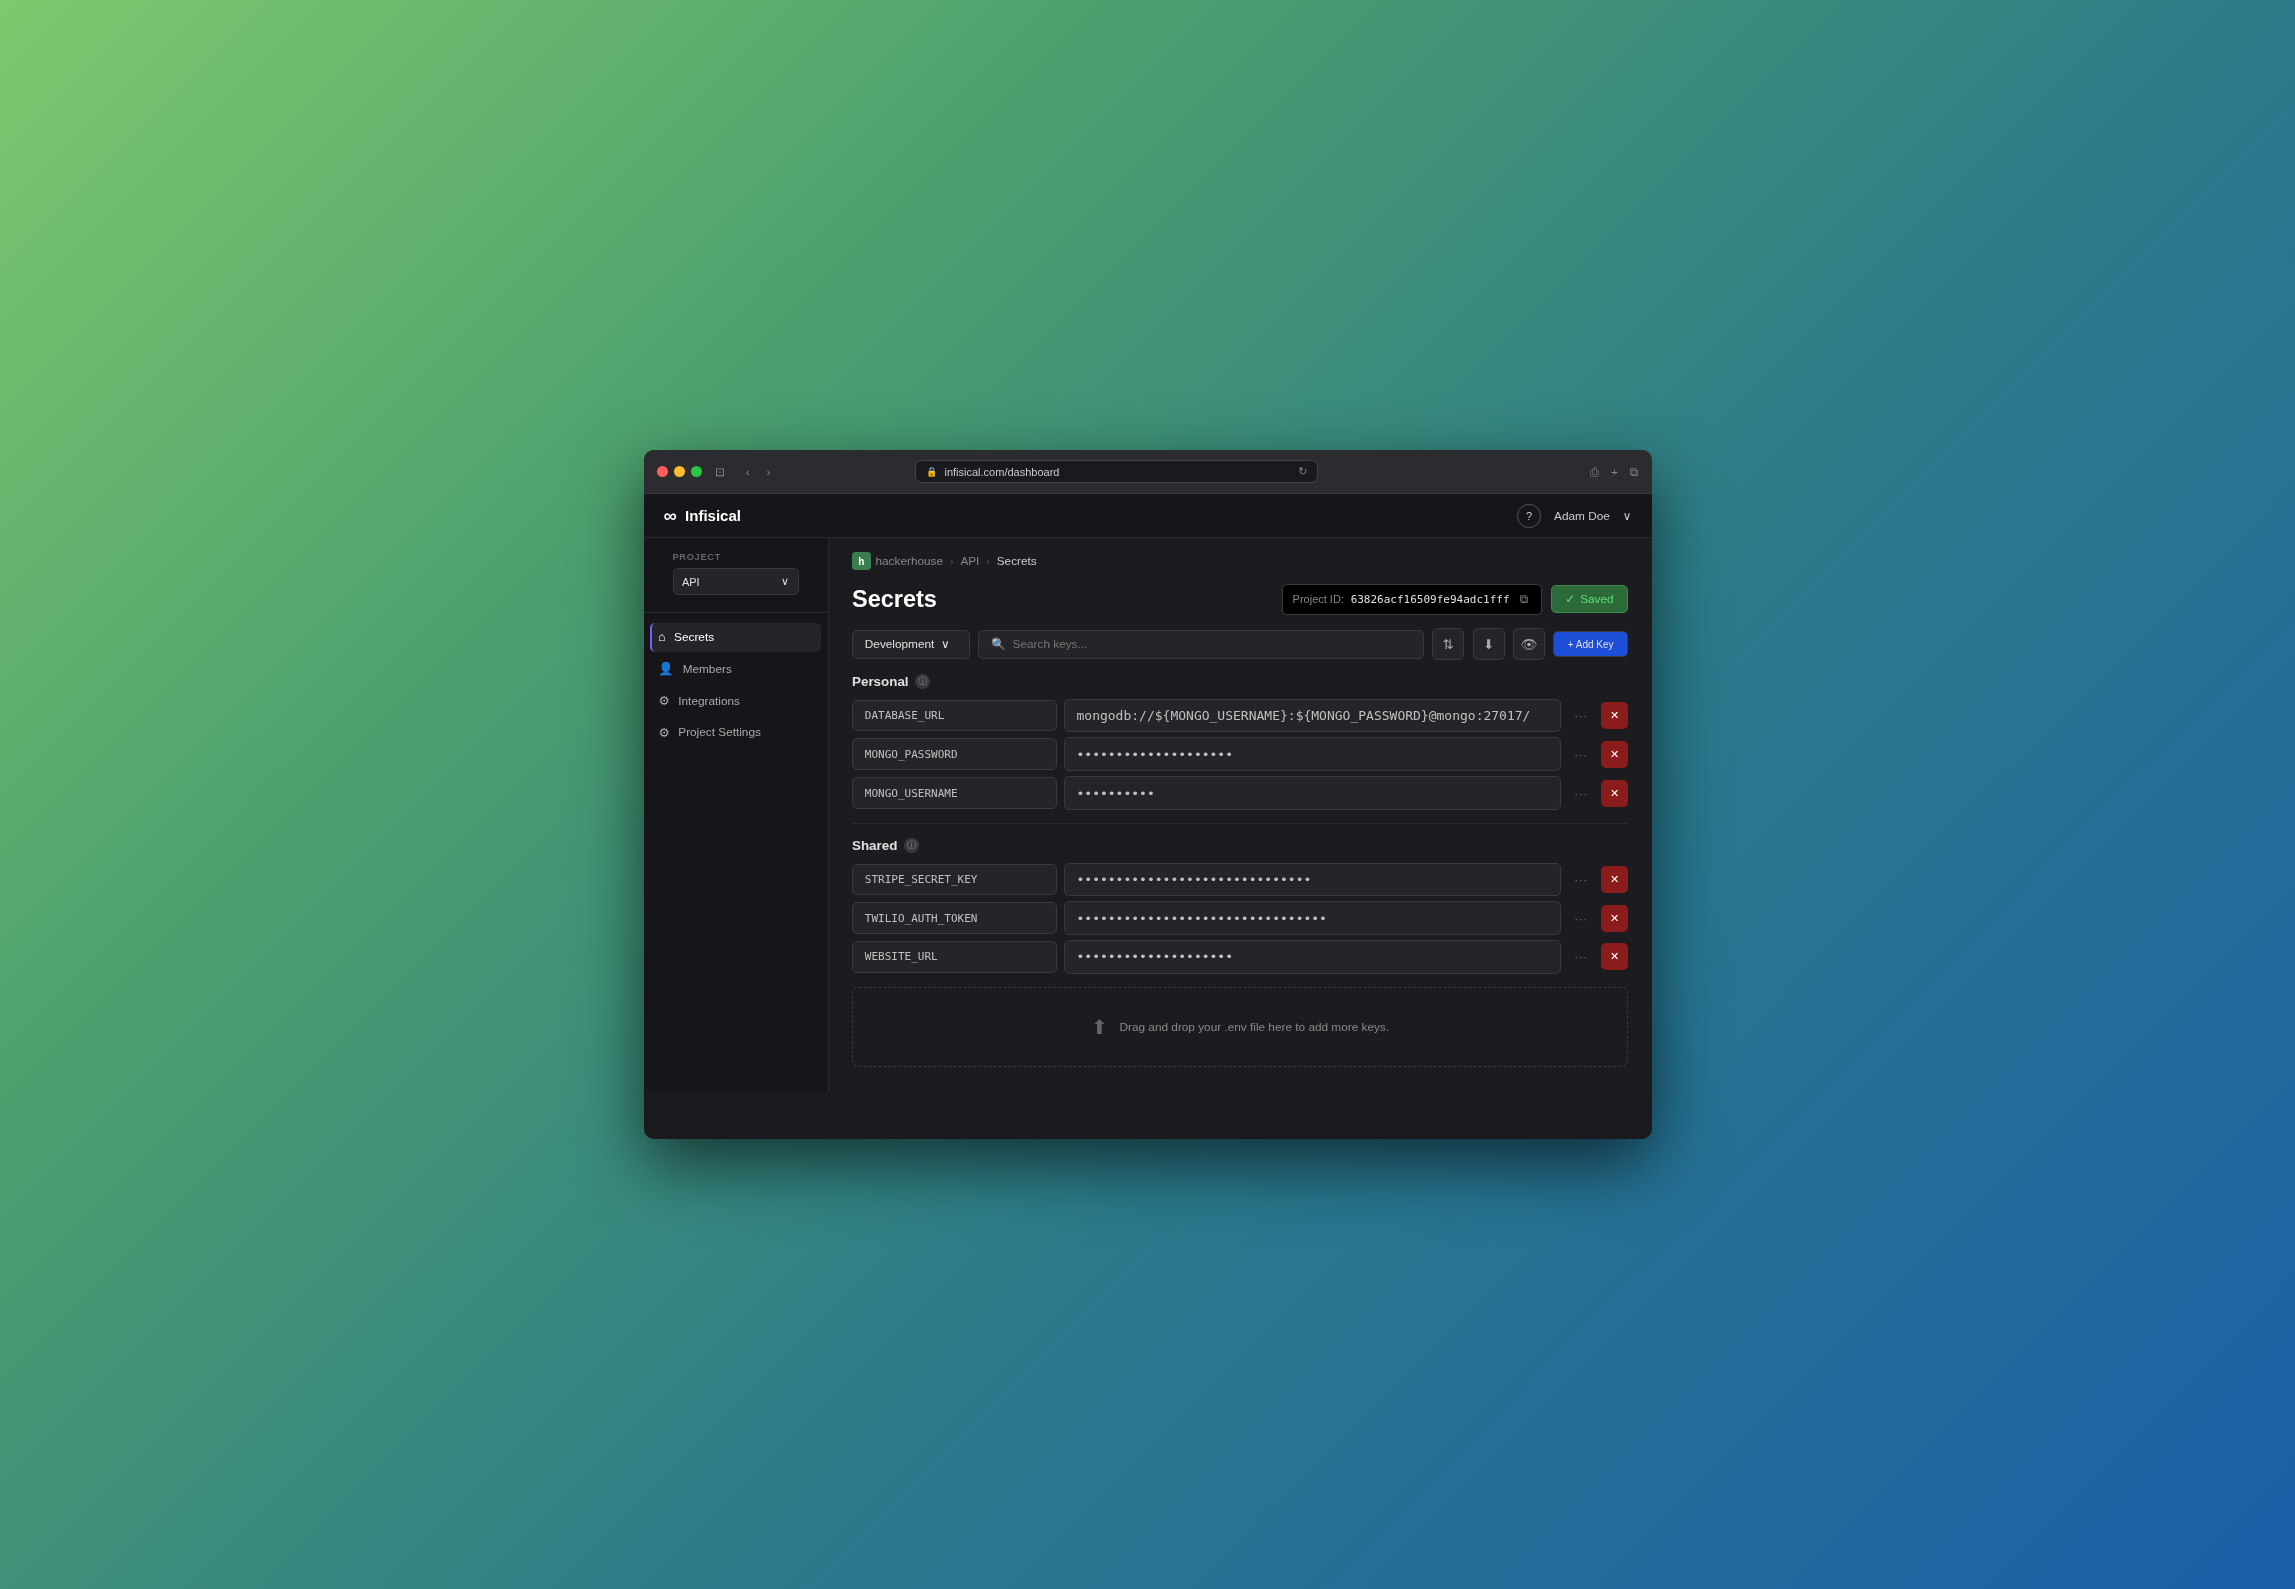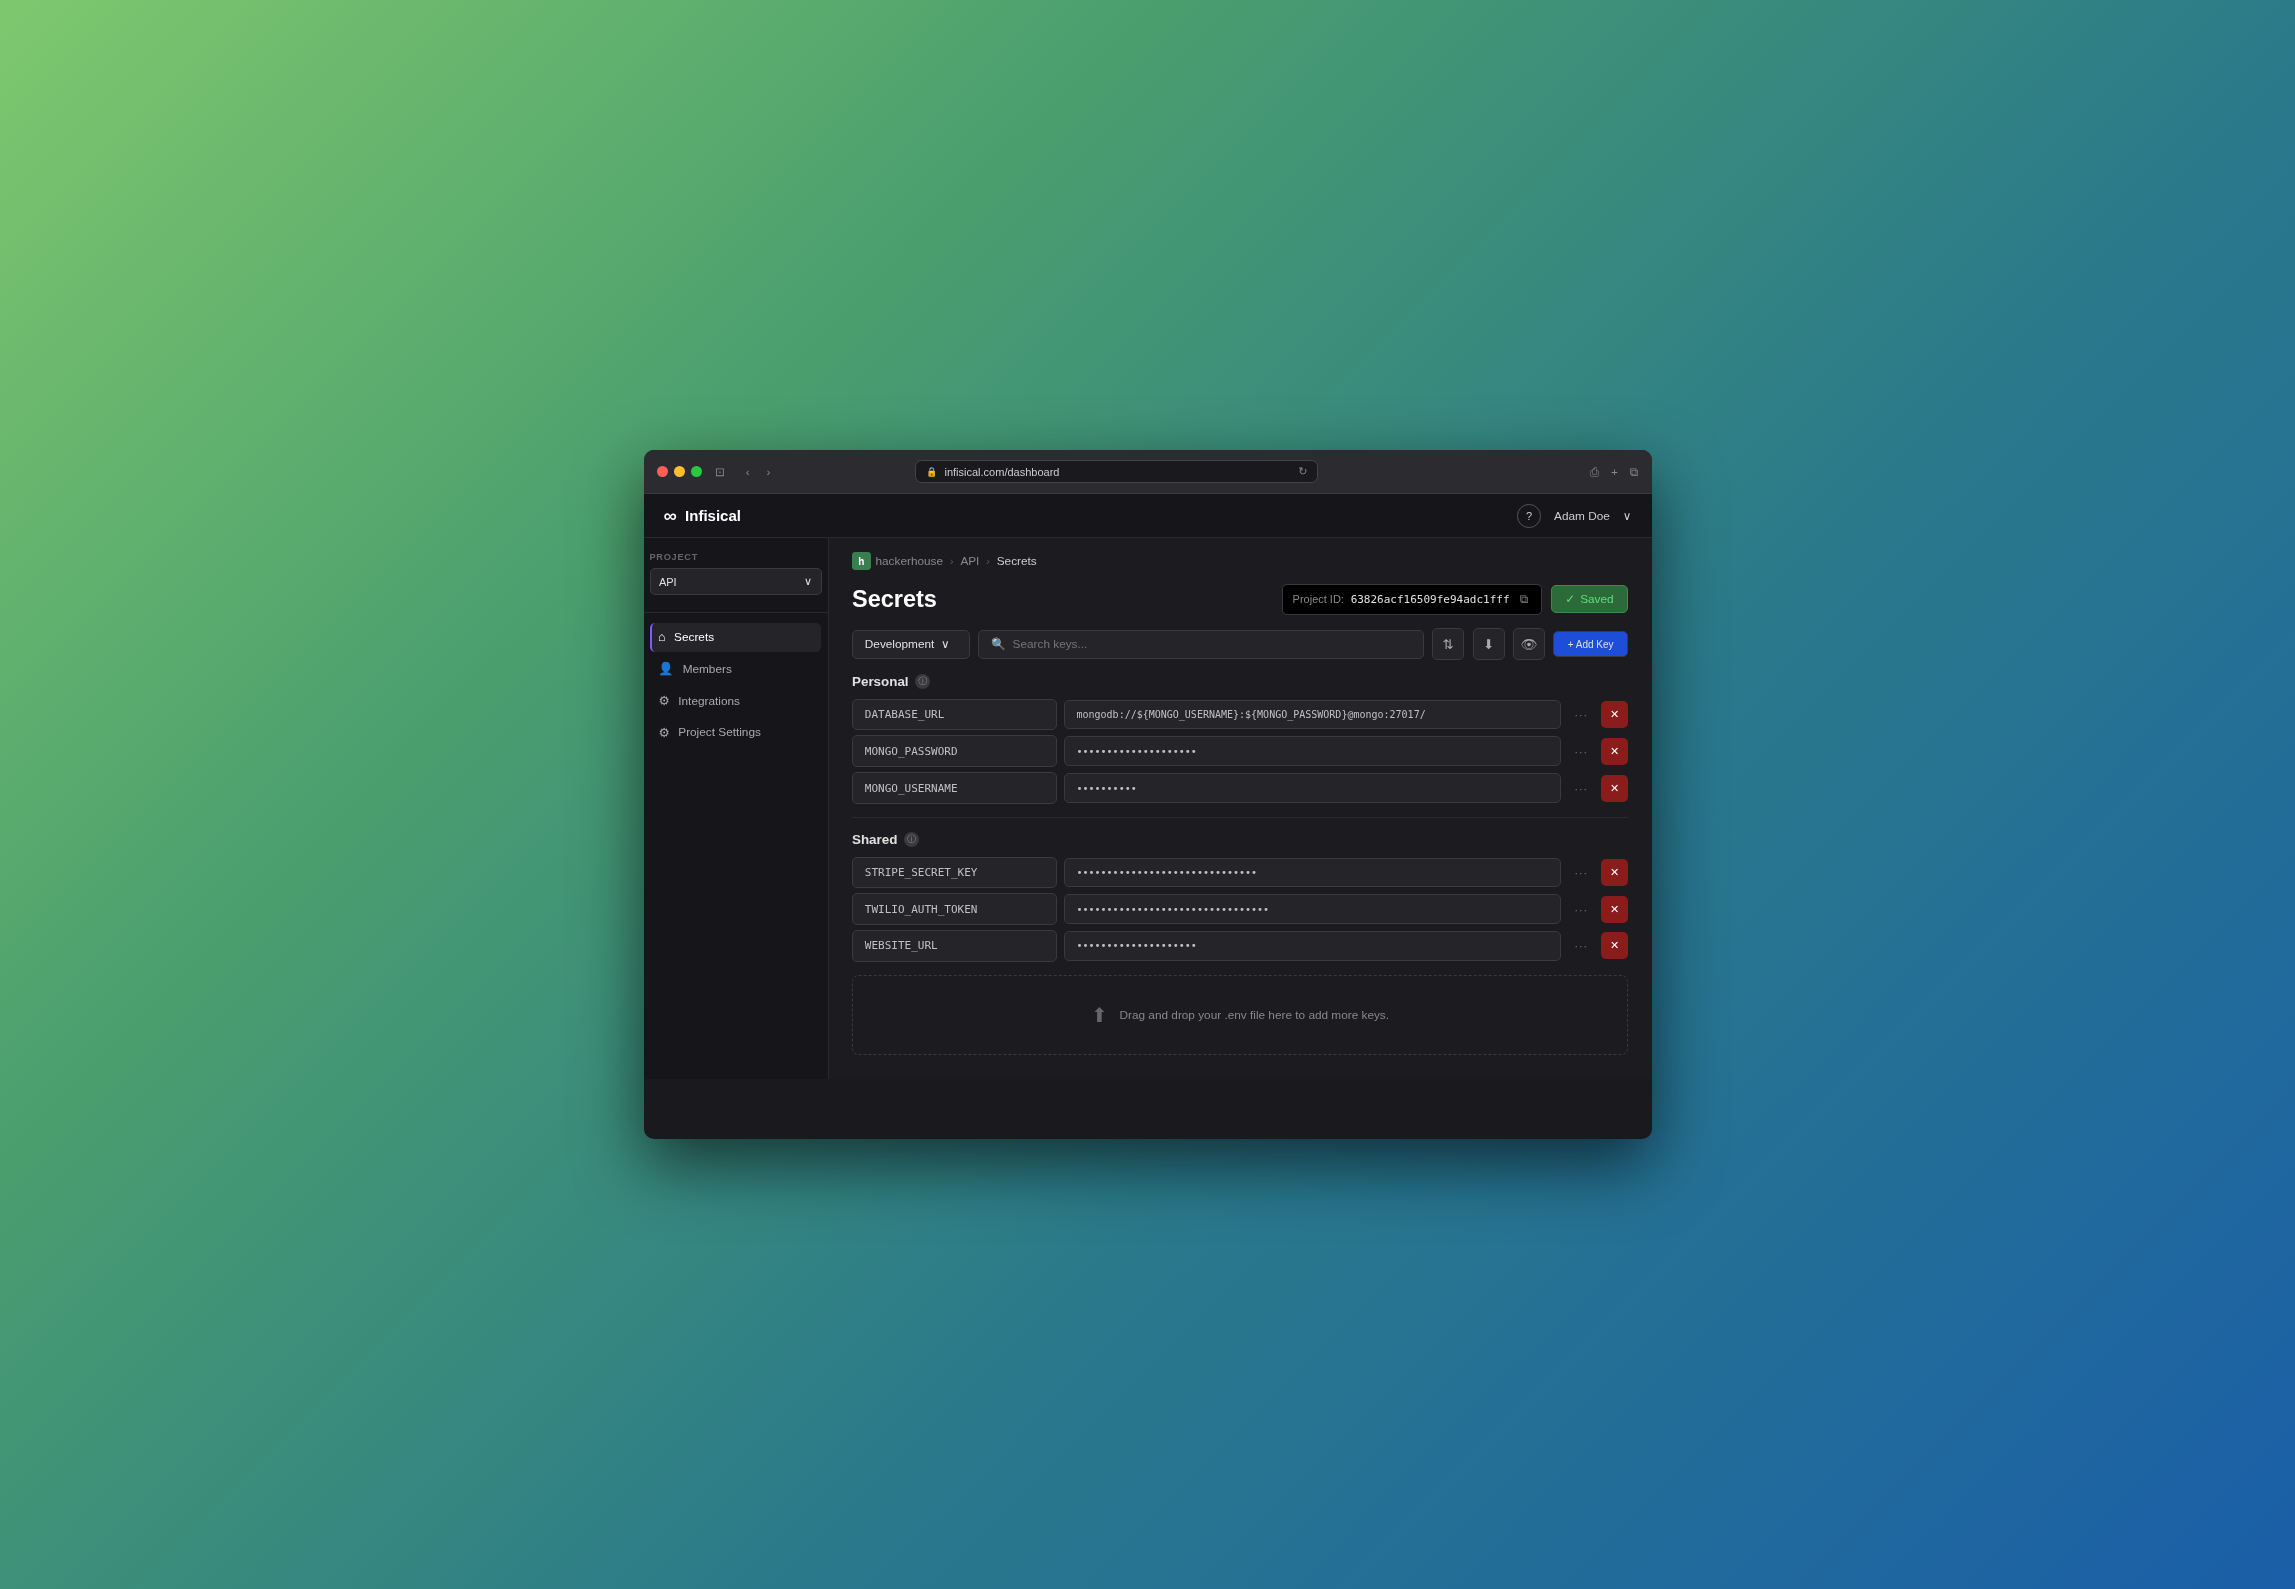--- a/index.html
+++ b/index.html
@@ -143,21 +143,21 @@
 
     
     .sidebar {
       width: 185px;
       background: #16161a;
       border-right: 0.8px solid #2a2a2e;
       padding: 13.4px 0;
       flex-shrink: 0;
     }
     .sidebar-project-section {
-      padding: 0 6px 10px;
+      padding: 0 29px 10px;
     }
     .sidebar-project-label {
       font-size: 9.2px;
       color: #666;
       font-weight: 600;
       letter-spacing: 0.08em;
       text-transform: uppercase;
       margin-bottom: 6.7px;
     }
     .project-selector {
@@ -396,21 +396,21 @@
       font-family: monospace;
       flex-shrink: 0;
     }
     .secret-value {
       flex: 1;
       background: #252529;
       border: 0.8px solid #3a3a3e;
       border-radius: 5px;
       padding: 8.4px 11.8px;
       color: #c0c0c0;
-      font-size: 10px;
+      font-size: 13px;
       font-family: monospace;
     }
     .secret-more-btn {
       width: 27px;
       height: 30px;
       background: none;
       border: none;
       color: #666;
       font-size: 13.4px;
       cursor: pointer;

